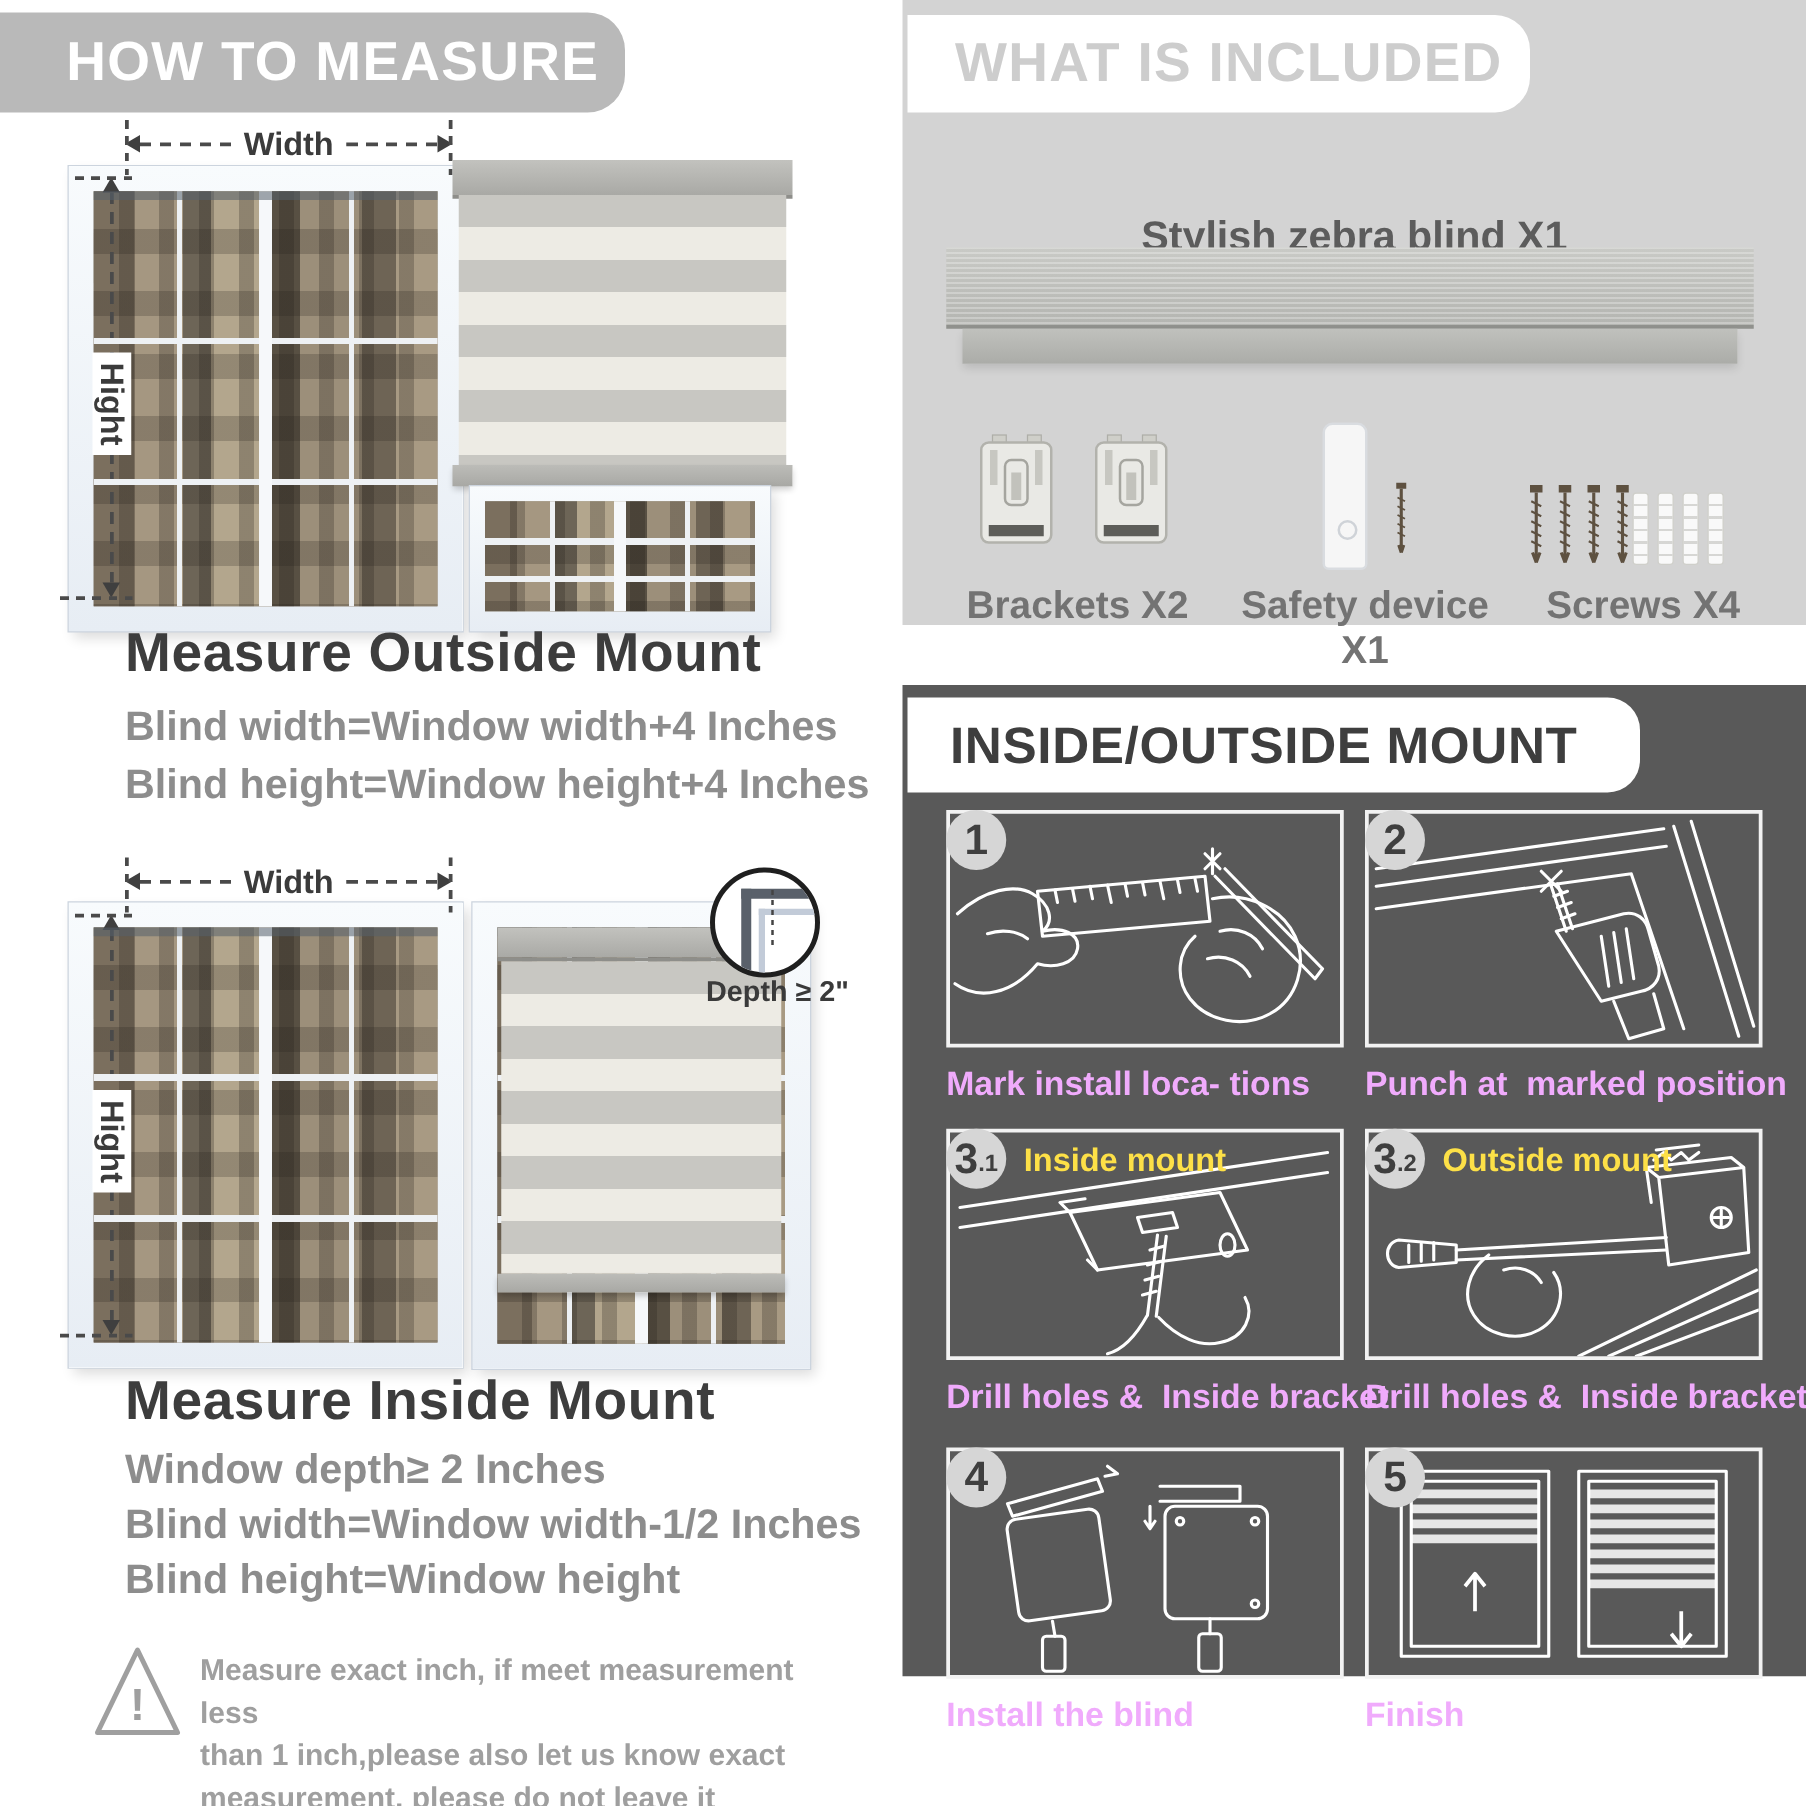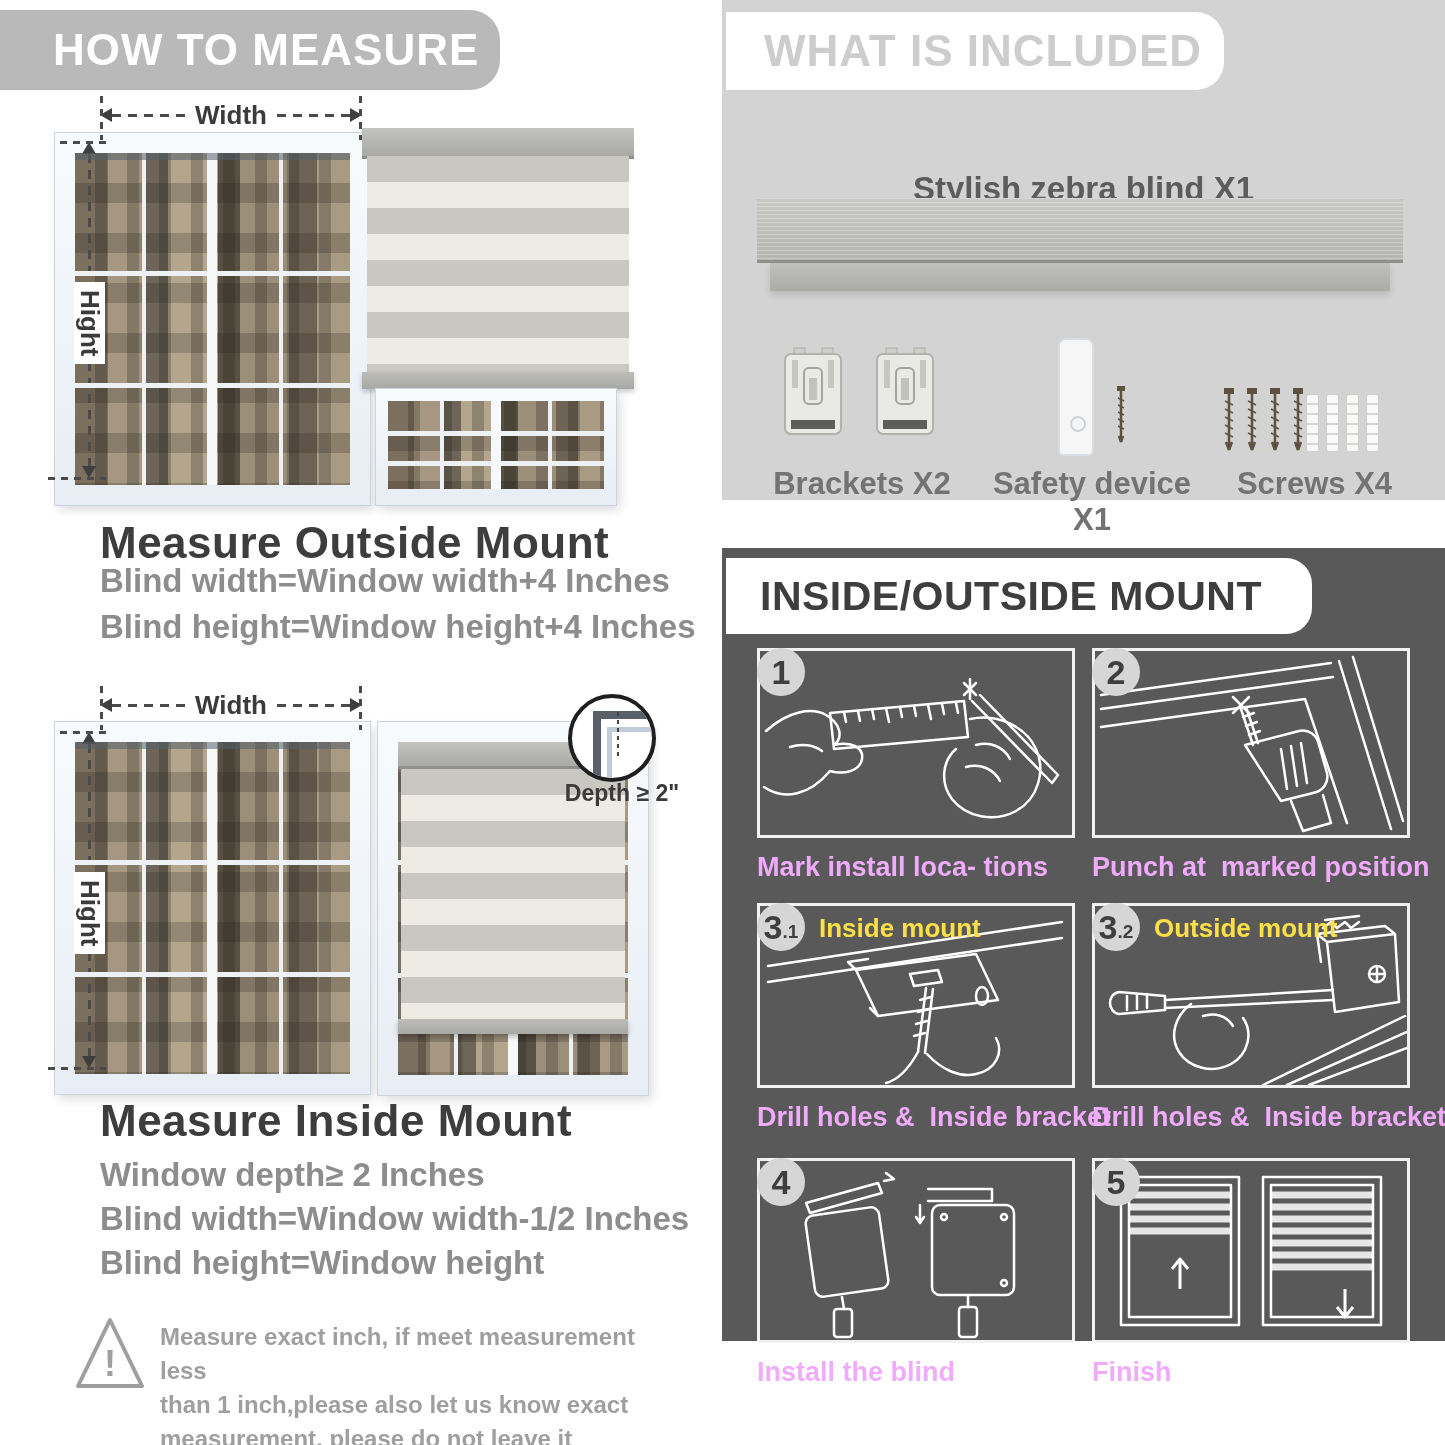--- a/index.html
+++ b/index.html
@@ -173,21 +173,21 @@
     <div class="blind-out">
       <div class="cassette"></div>
       <div class="zfabric"></div>
       <div class="zrail"></div>
       <div class="window">
         <div class="photo"></div>
         <div class="mullions"></div>
       </div>
     </div>
 
-    <div class="m-head" style="top:498px;margin-top:20px;">Measure Outside Mount</div>
+    <div class="m-head" style="top:498px;">Measure Outside Mount</div>
     <div class="m-line" style="top:562px;">Blind width=Window width+4 Inches</div>
     <div class="m-line" style="top:608px;">Blind height=Window height+4 Inches</div>
 
     <div class="window win2">
       <div class="photo"></div>
       <div class="mullions"></div>
     </div>
 
     <div class="harrow" style="left:100px;top:690px;width:262px;">
       <div class="ah-l"></div>

